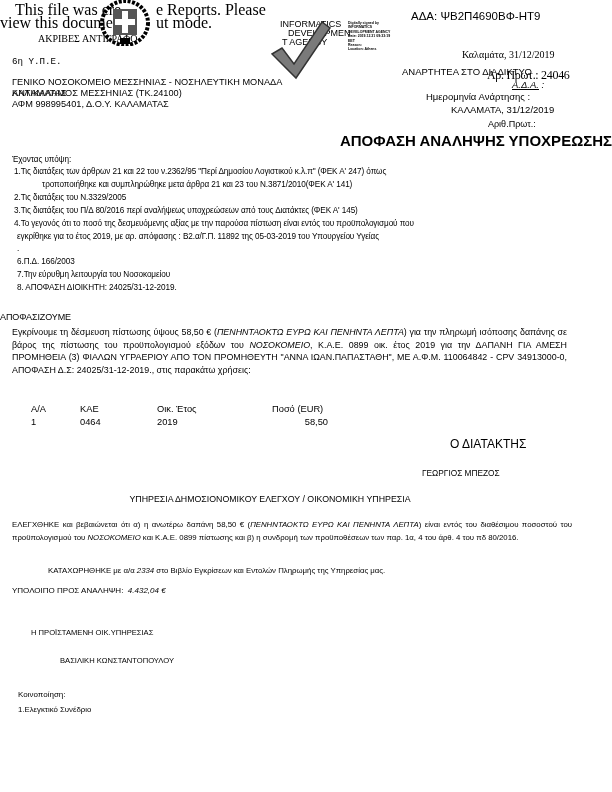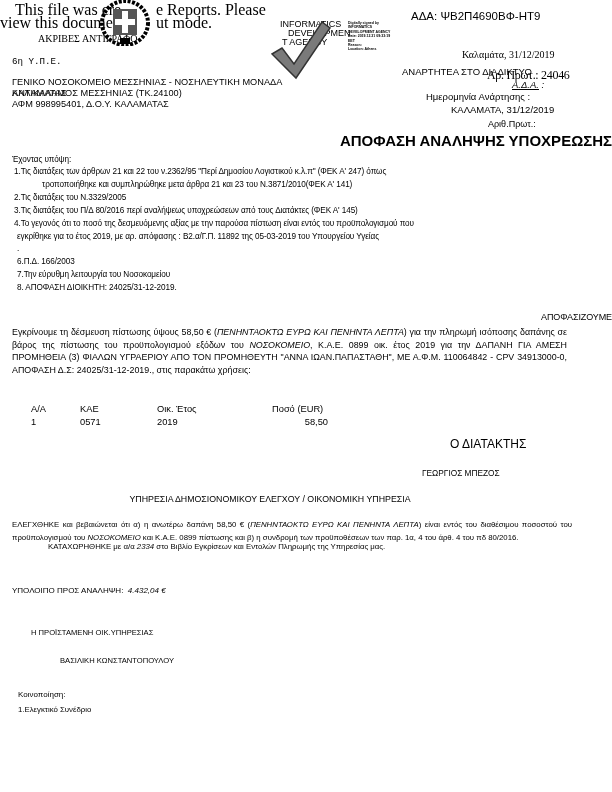--- a/index.html
+++ b/index.html
@@ -75,42 +75,42 @@
 <div class="abs sans s8" style="left:30px; top:180px;margin-left:12px;">τροποποιήθηκε και συμπληρώθηκε μετα άρθρα 21 και 23 του Ν.3871/2010(ΦΕΚ Α' 141)</div>
 <div class="abs sans s8" style="left:14px; top:193px;">2.Τις διατάξεις του Ν.3329/2005</div>
 <div class="abs sans s8" style="left:14px; top:206px;">3.Τις διατάξεις του Π/Δ  80/2016 περί αναλήψεως υποχρεώσεων από τους Διατάκτες (ΦΕΚ Α' 145)</div>
 <div class="abs sans s8" style="left:14px; top:219px;">4.Το γεγονός ότι το ποσό της δεσμευόμενης αξίας με την παρούσα πίστωση είναι εντός του  προϋπολογισμού που</div>
 <div class="abs sans s8" style="left:17px; top:232px;">εγκρίθηκε για το έτος 2019, με αρ. απόφασης : Β2.α/Γ.Π. 11892 της 05-03-2019 του Υπουργείου  Υγείας</div>
 <div class="abs sans s8" style="left:17px; top:244px;">.</div>
 <div class="abs sans s8" style="left:17px; top:257px;">6.Π.Δ. 166/2003</div>
 <div class="abs sans s8" style="left:17px; top:270px;">7.Την εύρυθμη λειτουργία του Νοσοκομείου</div>
 <div class="abs sans s8" style="left:17px; top:283px;">8. ΑΠΟΦΑΣΗ ΔΙΟΙΚΗΤΗ: 24025/31-12-2019.</div>
 
-<div class="abs sans s8" style="left:0; width:612px; text-align:right; top:312px; font-size:9px;">ΑΠΟΦΑΣΙΖΟΥΜΕ</div>
+<div class="abs sans s8" style="left:0; width:612px; text-align:left; top:312px; font-size:9px;">ΑΠΟΦΑΣΙΖΟΥΜΕ</div>
 <div class="para sans" style="top:326px; width:555px; font-size:8.9px; line-height:12.6px;"><span>Εγκρίνουμε τη δέσμευση πίστωσης ύψους   58,50 € (</span><span class="italic">ΠΕΝΗΝΤΑΟΚΤΩ ΕΥΡΩ ΚΑΙ ΠΕΝΗΝΤΑ ΛΕΠΤΑ</span><span>) για την πληρωμή ισόποσης δαπάνης σε βάρος της πίστωσης του προϋπολογισμού εξόδων του </span><span class="italic">ΝΟΣΟΚΟΜΕΙΟ</span><span>, Κ.Α.Ε. 0899 οικ. έτος 2019 για την ΔΑΠΑΝΗ ΓΙΑ ΑΜΕΣΗ ΠΡΟΜΗΘΕΙΑ   (3) ΦΙΑΛΩΝ ΥΓΡΑΕΡΙΟΥ   ΑΠΟ ΤΟΝ ΠΡΟΜΗΘΕΥΤΗ "ΑΝΝΑ ΙΩΑΝ.ΠΑΠΑΣΤΑΘΗ", ΜΕ Α.Φ.Μ. 110064842 - CPV 34913000-0, ΑΠΟΦΑΣΗ Δ.Σ: 24025/31-12-2019., στις παρακάτω χρήσεις:</span></div>
 
 <div>
   <div class="table-cell sans" style="left:31px; top:404px;">Α/Α</div>
   <div class="table-cell sans" style="left:80px; top:404px;">ΚΑΕ</div>
   <div class="table-cell sans" style="left:157px; top:404px;">Οικ. Έτος</div>
   <div class="table-cell sans" style="left:272px; top:404px;">Ποσό (EUR)</div>
   <div>
     <div class="table-cell sans" style="left:31px; top:417px;">1</div>
-    <div class="table-cell sans" style="left:80px; top:417px;">0571</div>
+    <div class="table-cell sans" style="left:80px; top:417px;">0464</div>
     <div class="table-cell sans" style="left:157px; top:417px;">2019</div>
     <div class="table-cell sans" style="left:272px; top:417px; width:56px; text-align:right;">58,50</div>
   </div>
 </div>
 
 <div class="abs sans" style="left:450px; top:437px; font-size:12px;">Ο ΔΙΑΤΑΚΤΗΣ</div>
 <div class="abs sans" style="left:422px; top:468px; font-size:8.3px;">ΓΕΩΡΓΙΟΣ ΜΠΕΖΟΣ</div>
 
 <div class="abs sans" style="left:0; width:540px; text-align:center; top:494px; font-size:8.8px;">ΥΠΗΡΕΣΙΑ ΔΗΜΟΣΙΟΝΟΜΙΚΟΥ ΕΛΕΓΧΟΥ / ΟΙΚΟΝΟΜΙΚΗ ΥΠΗΡΕΣΙΑ</div>
 <div class="para sans" style="top:519px; width:560px; font-size:7.8px; line-height:12.5px;"><span>ΕΛΕΓΧΘΗΚΕ και βεβαιώνεται ότι α) η ανωτέρω  δαπάνη   58,50 € (</span><span class="italic">ΠΕΝΗΝΤΑΟΚΤΩ ΕΥΡΩ ΚΑΙ ΠΕΝΗΝΤΑ ΛΕΠΤΑ</span><span>) είναι εντός του διαθέσιμου ποσοστού του προϋπολογισμού του </span><span class="italic">ΝΟΣΟΚΟΜΕΙΟ</span><span> και Κ.Α.Ε. 0899 πίστωσης  και β) η συνδρομή των προϋποθέσεων των παρ. 1α, 4 του άρθ. 4 του πδ 80/2016.</span></div>
 
-<div class="abs sans" style="left:12px; top:542px; font-size:7.8px;padding-left:36px;"><span>ΚΑΤΑΧΩΡΗΘΗΚΕ με α/α </span><span class="italic">2334</span><span> στο Βιβλίο Εγκρίσεων και Εντολών Πληρωμής της Υπηρεσίας μας.</span></div>
+<div class="abs sans" style="left:12px; top:566px; font-size:7.8px;padding-left:36px;"><span>ΚΑΤΑΧΩΡΗΘΗΚΕ με α/α </span><span class="italic">2334</span><span> στο Βιβλίο Εγκρίσεων και Εντολών Πληρωμής της Υπηρεσίας μας.</span></div>
 <div class="abs sans" style="left:12px; top:586px; font-size:8px;"><span>ΥΠΟΛΟΙΠΟ ΠΡΟΣ ΑΝΑΛΗΨΗ:</span>&nbsp;&nbsp;<span class="italic">4.432,04 €</span></div>
 
 <div class="abs sans" style="left:31px; top:628px; font-size:7.6px;">Η ΠΡΟΪΣΤΑΜΕΝΗ ΟΙΚ.ΥΠΗΡΕΣΙΑΣ</div>
 <div class="abs sans" style="left:38px; top:656px; font-size:7.6px;padding-left:22px;">ΒΑΣΙΛΙΚΗ ΚΩΝΣΤΑΝΤΟΠΟΥΛΟΥ</div>
 
 <div class="abs sans" style="left:18px; top:690px; font-size:8px;">Κοινοποίηση:</div>
 <div class="abs sans" style="left:18px; top:705px; font-size:7.8px;">1.Ελεγκτικό Συνέδριο</div>
 
 </body></html>

